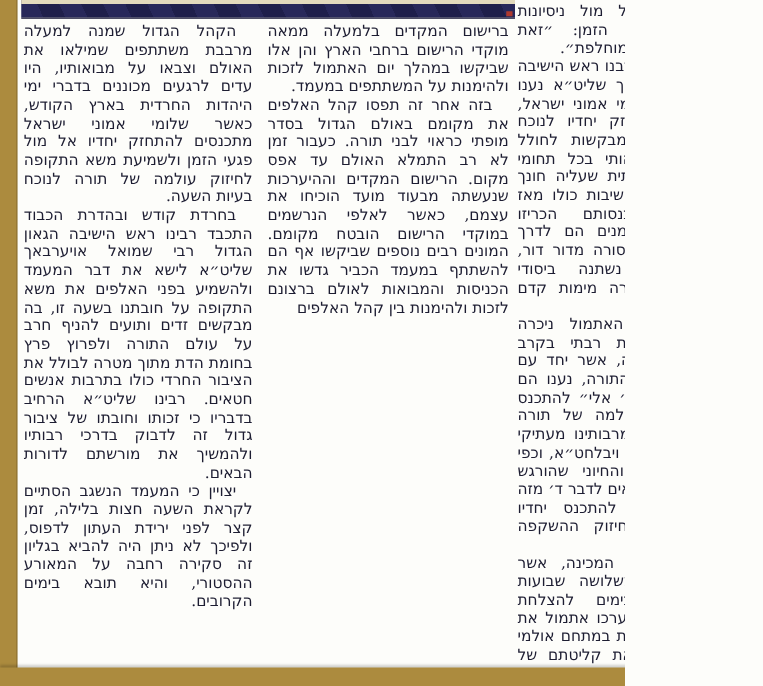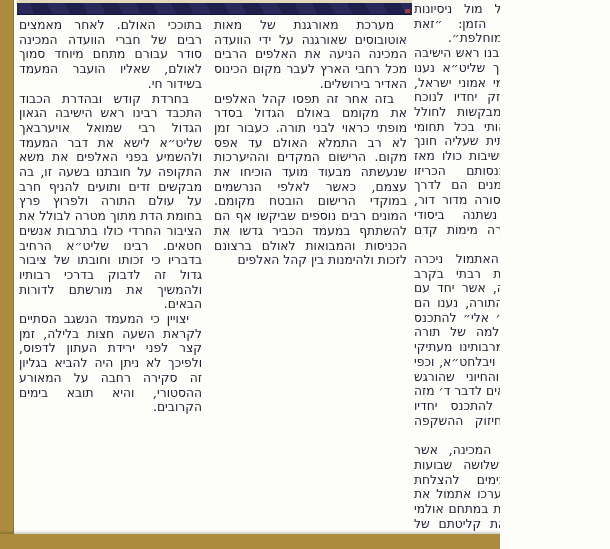--- a/index.html
+++ b/index.html
@@ -48,25 +48,25 @@
   <div class="photo-strip"></div>
   <div class="photo-artifact"></div>
 
   <div class="col col-r">
       <p>צלול ונחרץ אל מול ניסיונות התקופה ופגעי הזמן: ״זאת התורה לא תהא מוחלפת״.</p>
       <p class="indent">לאור קריאת רבנו ראש הישיבה הגר״ש אויערבאך שליט״א נענו אמש אלפי שלומי אמוני ישראל, והתאספו להתחזק יחדיו לנוכח פרצות הזמן המבקשות לחולל שינוי ערכים מהותי בכל תחומי ההשקפה התורתית שעליה חונך עולם התורה והישיבות כולו מאז ומקדם. בהתכנסותם הכריזו ההמונים כי נאמנים הם לדרך ישראל סבא המסורה מדור דור, ומאומה לא נשתנה ביסודי ההשקפה הטהורה מימות קדם ועד עתה.</p>
       <p class="indent">במהלך יום האתמול ניכרה תכונה והתרגשות רבתי בקרב ציבור בני התורה, אשר יחד עם החיזוק בלימוד התורה, נענו הם לקריאה ״מי לד׳ אלי״ להתכנס יחדיו לחיזוק עולמה של תורה בדרך המסורה מרבותינו מעתיקי השמועה זצוק״ל ויבלחט״א, וכפי הצורך הנחרץ והחיוני שהורגש בקרב ציבור היראים לדבר ד׳ מזה תקופה ארוכה להתכנס יחדיו ולטכס עצה לחיזוק ההשקפה הטהורה.</p>
       <p class="indent">חברי הוועדה המכינה, אשר מזה למעלה משלושה שבועות עשו לילות כימים להצלחת המעמד הכביר, ערכו אתמול את ההכנות האחרונות במתחם אולמי ׳הארנה׳, לקראת קליטתם של האלפים הרבים, הן אלו שנרשמו</p>
     </div>
   <div class="col col-m">
-      <p class="indent">מערכת מאורגנת של מאות אוטובוסים שאורגנה על ידי הוועדה המכינה הניעה את האלפים הרבים מכל רחבי הארץ לעבר מקום הכינוס האדיר בירושלים.</p>
+      <p>ברישום המקדים בלמעלה ממאה מוקדי הרישום ברחבי הארץ והן אלו שביקשו במהלך יום האתמול לזכות ולהימנות על המשתתפים במעמד.</p>
       <p class="indent">בזה אחר זה תפסו קהל האלפים את מקומם באולם הגדול בסדר מופתי כראוי לבני תורה. כעבור זמן לא רב התמלא האולם עד אפס מקום. הרישום המקדים וההיערכות שנעשתה מבעוד מועד הוכיחו את עצמם, כאשר לאלפי הנרשמים במוקדי הרישום הובטח מקומם. המונים רבים נוספים שביקשו אף הם להשתתף במעמד הכביר גדשו את הכניסות והמבואות לאולם ברצונם לזכות ולהימנות בין קהל האלפים</p>
     </div>
   <div class="col col-l">
-      <p>בתוככי האולם. לאחר מאמצים רבים של חברי הוועדה המכינה סודר עבורם מתחם מיוחד סמוך לאולם, שאליו הועבר המעמד בשידור חי.</p>
+      <p class="indent">הקהל הגדול שמנה למעלה מרבבת משתתפים שמילאו את האולם וצבאו על מבואותיו, היו עדים לרגעים מכוננים בדברי ימי היהדות החרדית בארץ הקודש, כאשר שלומי אמוני ישראל מתכנסים להתחזק יחדיו אל מול פגעי הזמן ולשמיעת משא התקופה לחיזוק עולמה של תורה לנוכח בעיות השעה.</p>
       <p class="indent">בחרדת קודש ובהדרת הכבוד התכבד רבינו ראש הישיבה הגאון הגדול רבי שמואל אויערבאך שליט״א לישא את דבר המעמד ולהשמיע בפני האלפים את משא התקופה על חובתנו בשעה זו, בה מבקשים זדים ותועים להניף חרב על עולם התורה ולפרוץ פרץ בחומת הדת מתוך מטרה לבולל את הציבור החרדי כולו בתרבות אנשים חטאים. רבינו שליט״א הרחיב בדבריו כי זכותו וחובתו של ציבור גדול זה לדבוק בדרכי רבותיו ולהמשיך את מורשתם לדורות הבאים.</p>
       <p class="indent">יצויין כי המעמד הנשגב הסתיים לקראת השעה חצות בלילה, זמן קצר לפני ירידת העתון לדפוס, ולפיכך לא ניתן היה להביא בגליון זה סקירה רחבה על המאורע ההסטורי, והיא תובא בימים הקרובים.</p>
     </div>
 
   <div class="frame frame-left"></div>
   <div class="frame frame-right"></div>
   <div class="frame frame-bottom"></div>
 
 </div>
 

